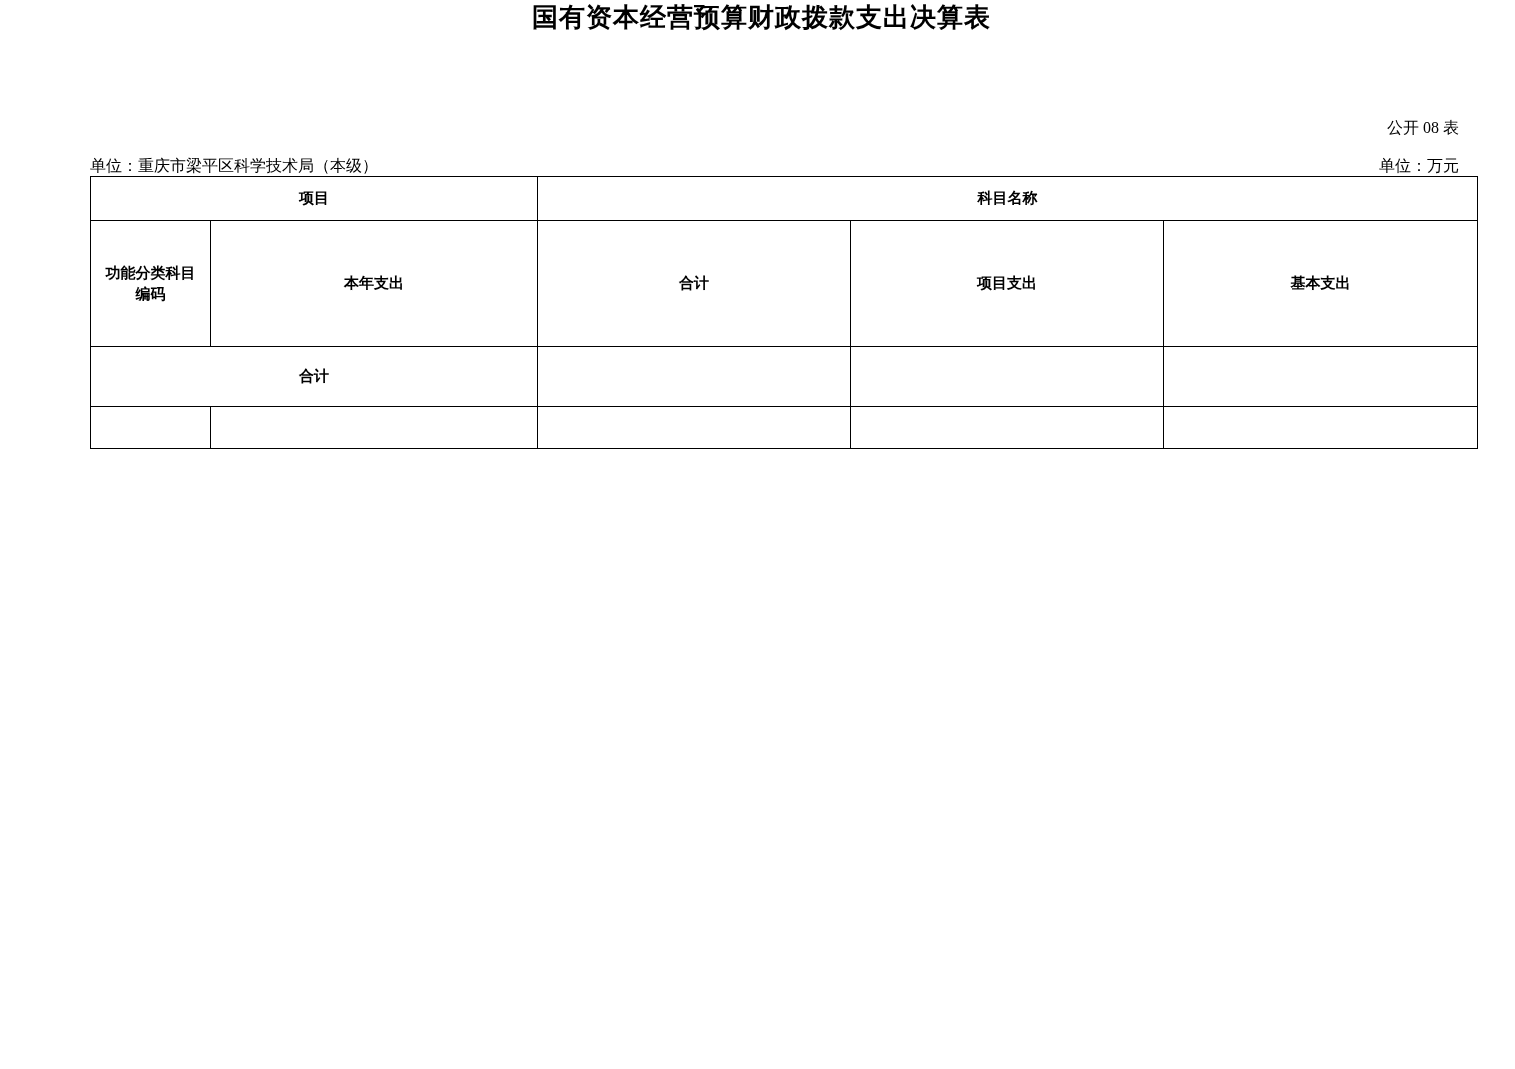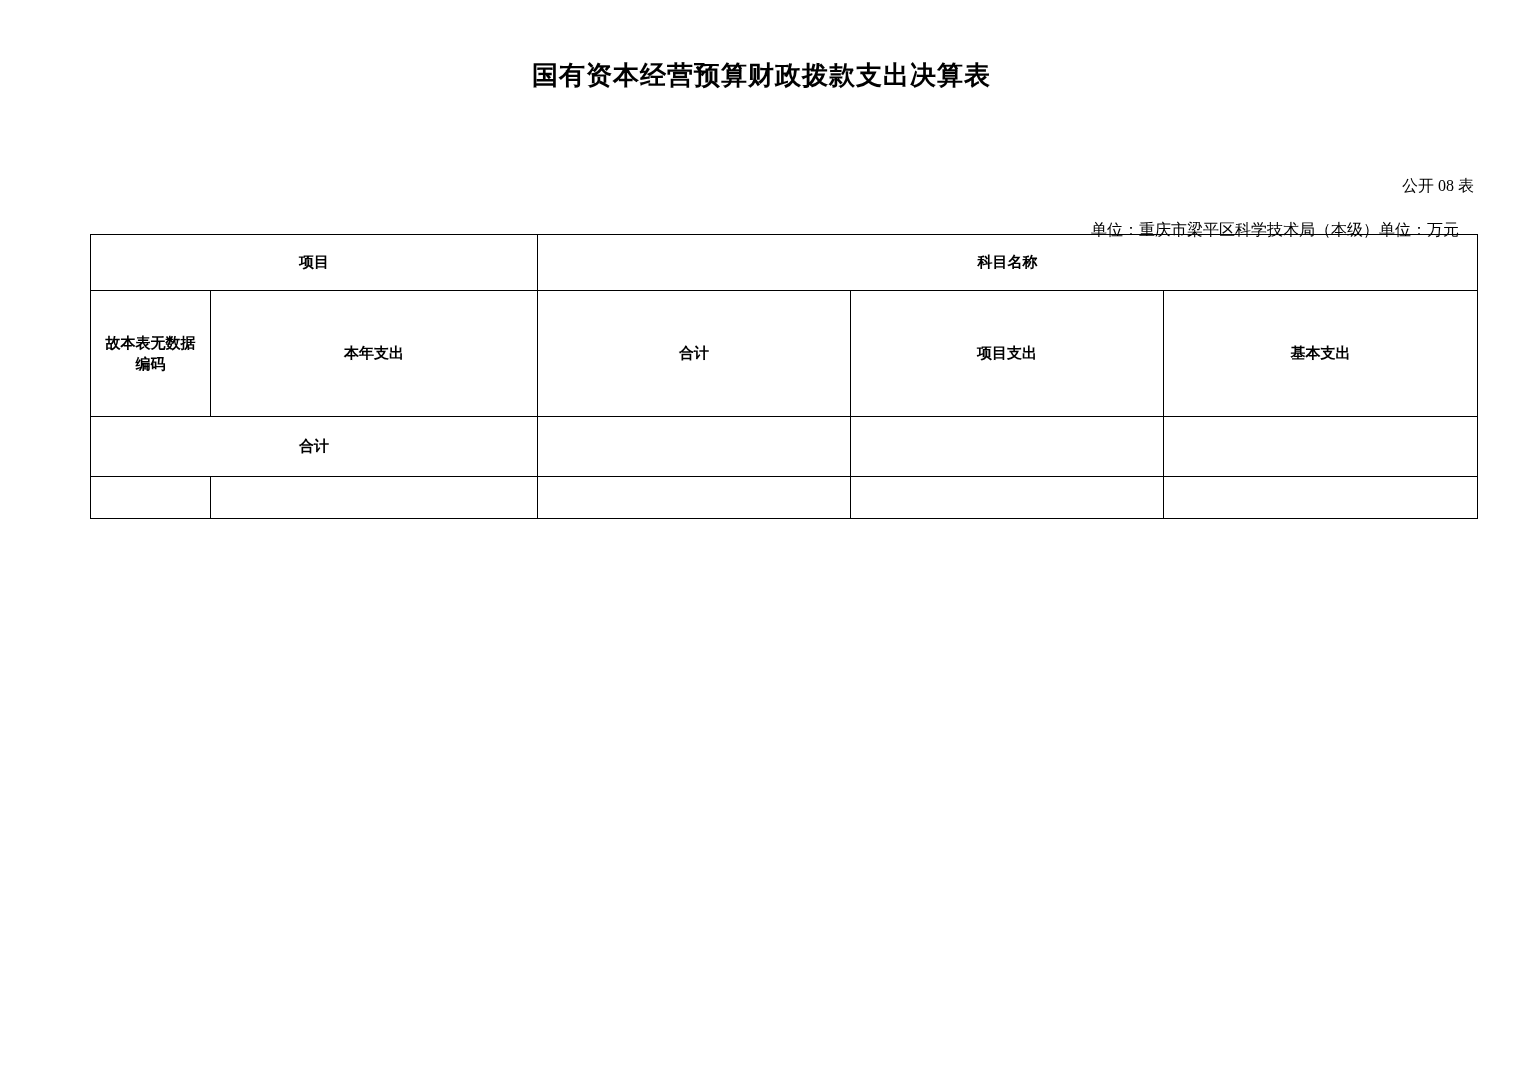--- a/index.html
+++ b/index.html
@@ -19,37 +19,36 @@
     position: relative;
     width: 1515px;
     height: 1069px;
     box-sizing: border-box;
   }
   .doc-title {
     text-align: center;
     font-size: 26px;
     font-weight: bold;
     letter-spacing: 1px;
-    margin-top: 58px;
     font-family: "Liberation Serif", "DejaVu Serif", serif;
     padding-left: 8px;
   }
   .form-code {
     position: absolute;
-    right: 41px;
+    right: 56px;
     top: 118px;
     font-size: 16px;
   }
   .meta-row {
     position: absolute;
     left: 90px;
     right: 56px;
-    top: 162px;
+    top: 156px;
     display: flex;
-    justify-content: flex-end;
+    justify-content: space-between;
     font-size: 16px;
     font-family: Liberation Mono, monospace;
   }
   .table-wrap {
     position: absolute;
     left: 90px;
     top: 176px;
     width: 1387px;
   }
   table.main {
@@ -57,21 +56,21 @@
     width: 100%;
     table-layout: fixed;
   }
   table.main td {
     border: 1px solid #000000;
     text-align: center;
     vertical-align: middle;
     font-size: 15px;
     font-weight: bold;
     font-family: "Liberation Serif", "DejaVu Serif", serif;
-    padding: 18px 4px;
+    padding: 12px 4px;
     box-sizing: border-box;
   }
   .r1 td { height: 40px; }
   .r2 td { height: 126px; }
   .r3 td { height: 60px; }
   .r4 td { height: 42px; }
   .col-code { width: 120px; }
   .col-name { width: 327px; }
   .col-total { width: 313px; }
   .col-basic { width: 313px; }
@@ -111,21 +110,21 @@
         <col class="col-basic">
         <col class="col-project">
       </colgroup>
       <tbody>
         <tr class="r1">
           <td colspan="2">项目</td>
           <td colspan="3">科目名称</td>
         </tr>
         <tr class="r2">
           <td class="cell-twoline">
-            <span>故本表无数据</span><br>
+            <span>功能分类科目</span><br>
             <span>编码</span>
           </td>
           <td>本年支出</td>
           <td>合计</td>
           <td>项目支出</td>
           <td>基本支出</td>
         </tr>
         <tr class="r3">
           <td colspan="2">合计</td>
           <td></td>

